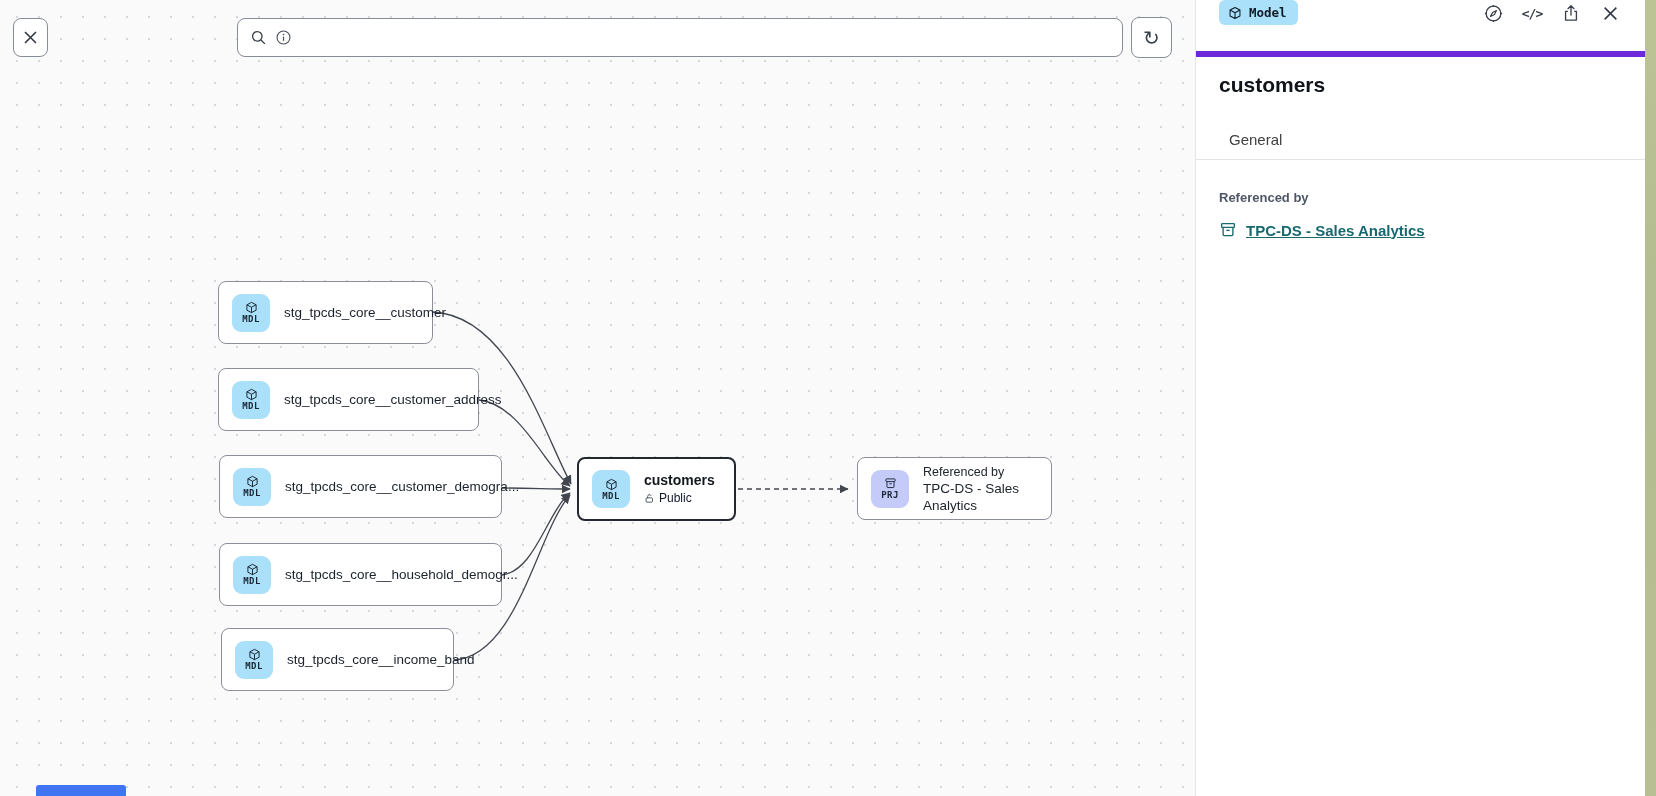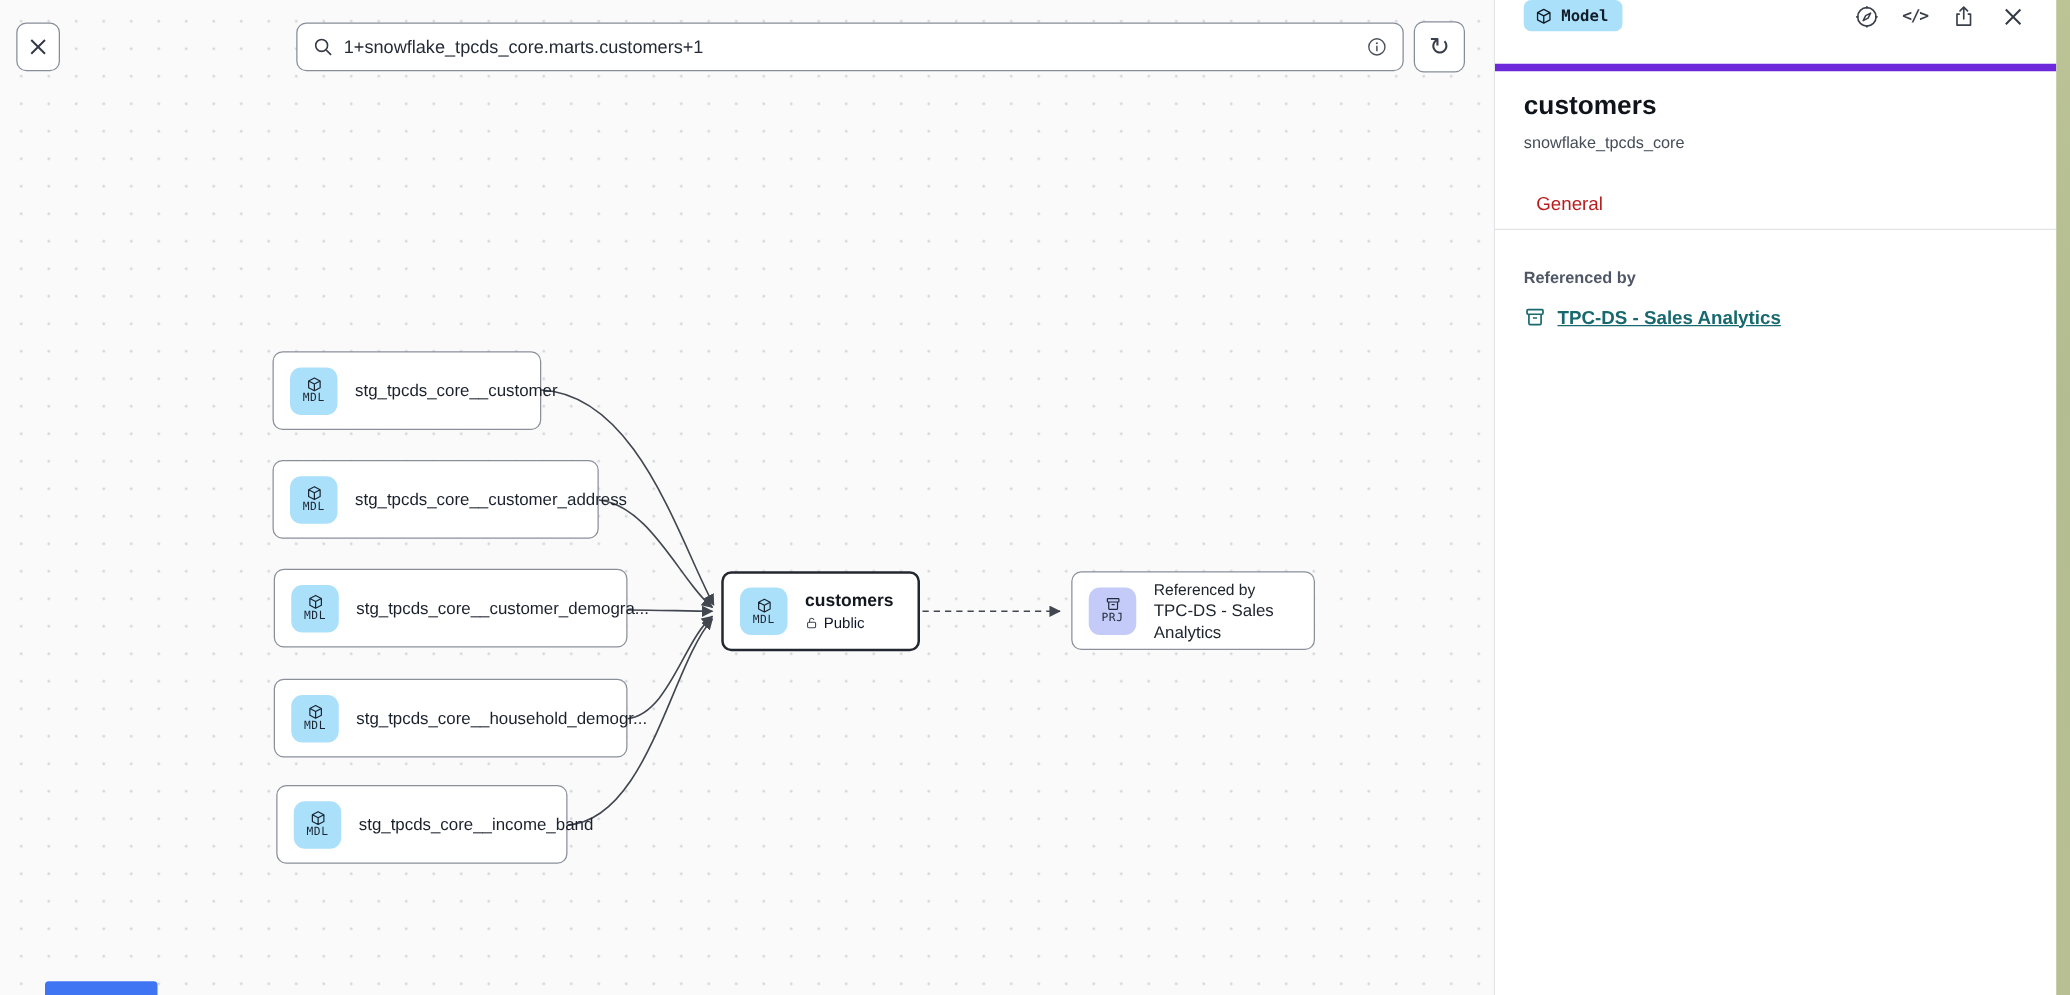--- a/index.html
+++ b/index.html
@@ -40,21 +40,21 @@
     border-radius:8px; display:flex; align-items:center; gap:14px;
     padding:0 14px 0 13px; cursor:pointer;
   }
   .node-label { font-size:13.5px; color:#1b212c; white-space:nowrap;text-align:center; }
   .chip {
     width:38px; height:38px; border-radius:9px; background:#abe0fb;
     display:flex; flex-direction:column; align-items:center; justify-content:center;
     flex:0 0 auto; gap:0px;
   }
   .chip.purple { background:#c4cbf9; }
-  .chip-label { font-family:"DejaVu Sans Mono", monospace; font-size:9px; font-weight:normal; color:#1b2733; letter-spacing:.4px; line-height:10px; }
+  .chip-label { font-family:"DejaVu Sans Mono", monospace; font-size:9px; font-weight:bold; color:#1b2733; letter-spacing:.4px; line-height:10px; }
   .node.selected { border:2px solid #23272f; }
   .node-title { font-size:14px; font-weight:bold; color:#13181f; line-height:17px; }
   .node-sub { display:flex; align-items:center; gap:4px; font-size:12px; color:#0f172a; line-height:15px; margin-top:2px; }
   .refnode-line1 { font-size:12.5px; color:#20262f; line-height:16px; }
   .refnode-line2 { font-size:13.5px; color:#20262f; line-height:17px; }
 
   .edges { position:absolute; left:0; top:0; pointer-events:none; }
 
   .bottom-blue-bar { position:absolute; left:36px; bottom:0; width:90px; height:11px; background:#3f75f3; border-radius:3px 3px 0 0; }
 
@@ -74,21 +74,21 @@
   }
   .header-actions { margin-left:auto; display:flex; align-items:center; gap:13px; }
   .hbtn { width:26px; height:26px; display:flex; align-items:center; justify-content:center; cursor:pointer; color:#3a404b; background:none; border:none; }
   .code-glyph { font-family:"DejaVu Sans Mono", monospace; font-size:13px; font-weight:bold; color:#3a404b; letter-spacing:-1px; }
 
   .panel-title { font-size:21px; font-weight:bold; color:#0f141b; padding:16px 23px 0; }
   .panel-subtitle { font-size:13px; color:#454d59; padding:9px 23px 0; }
 
   .tabs { display:flex; margin-top:24px; padding-left:13px; border-bottom:1px solid #e2e3e7; }
   .tab {
-    padding:10px 20px 11px; font-size:15px; color:#b91c1c; cursor:pointer;
+    padding:10px 20px 11px; font-size:15px; color:#404040; cursor:pointer;
     display:flex; align-items:center; background:none; border:none;
     font-family:"Liberation Sans",sans-serif;
   }
   .tab.active { color:#17696e; font-weight:bold; border-bottom:3.5px solid #17696e; padding:10px 24px 7.5px; }
   .tab-count {
     margin-left:10px; min-width:23px; height:17px; border-radius:9px;
     background:#17696e; color:#fff; font-size:11px; font-weight:bold;
     display:inline-flex; align-items:center; justify-content:center; padding:0 6px;
   }
 
@@ -130,21 +130,20 @@
     <button class="tbtn btn-close-lineage">
       <svg class="icon-svg" width="15" height="15" viewBox="0 0 15 15">
           <path d="M2 2 L13 13 M13 2 L2 13" stroke="#343a45" stroke-width="1.6" fill="none"></path>
         </svg>
     </button>
     <div class="searchbar">
       <svg class="icon-svg" width="17" height="17" viewBox="0 0 20 20">
           <circle cx="8.6" cy="8.6" r="5.6" stroke="#343a45" stroke-width="1.5" fill="none"></circle>
           <path d="M13 13 L17.5 17.5" stroke="#343a45" stroke-width="1.5"></path>
         </svg>
-      <input type="text" value="1+snowflake_tpcds_core.marts.customers+1" style="">
       <svg class="icon-svg" width="17" height="17" viewBox="0 0 20 20">
           <circle cx="10" cy="10" r="7.6" stroke="#4a515c" stroke-width="1.3" fill="none"></circle>
           <circle cx="10" cy="6.6" r="0.95" fill="#4a515c"></circle>
           <path d="M10 9 L10 14" stroke="#4a515c" stroke-width="1.4"></path>
         </svg>
     </div>
     <button class="tbtn btn-refresh">
       <span>↻</span>
     </button>
 
@@ -262,21 +261,20 @@
         </button>
         <button class="hbtn">
           <svg class="icon-svg" width="17" height="17" viewBox="0 0 16 16">
               <path d="M2.5 2.5 L13.5 13.5 M13.5 2.5 L2.5 13.5" stroke="#343a45" stroke-width="1.5" fill="none"></path>
             </svg>
         </button>
       </div>
     </div>
 
     <h1 class="panel-title">customers</h1>
-    <div class="panel-subtitle">snowflake_tpcds_core</div>
 
     <div class="tabs">
       <button class="tab">
         <span>General</span>
       </button>
     </div>
 
     <div class="section-label">Referenced by</div>
     <a class="ref-link">
       <svg class="icon-svg" width="18" height="18" viewBox="0 0 24 24">

